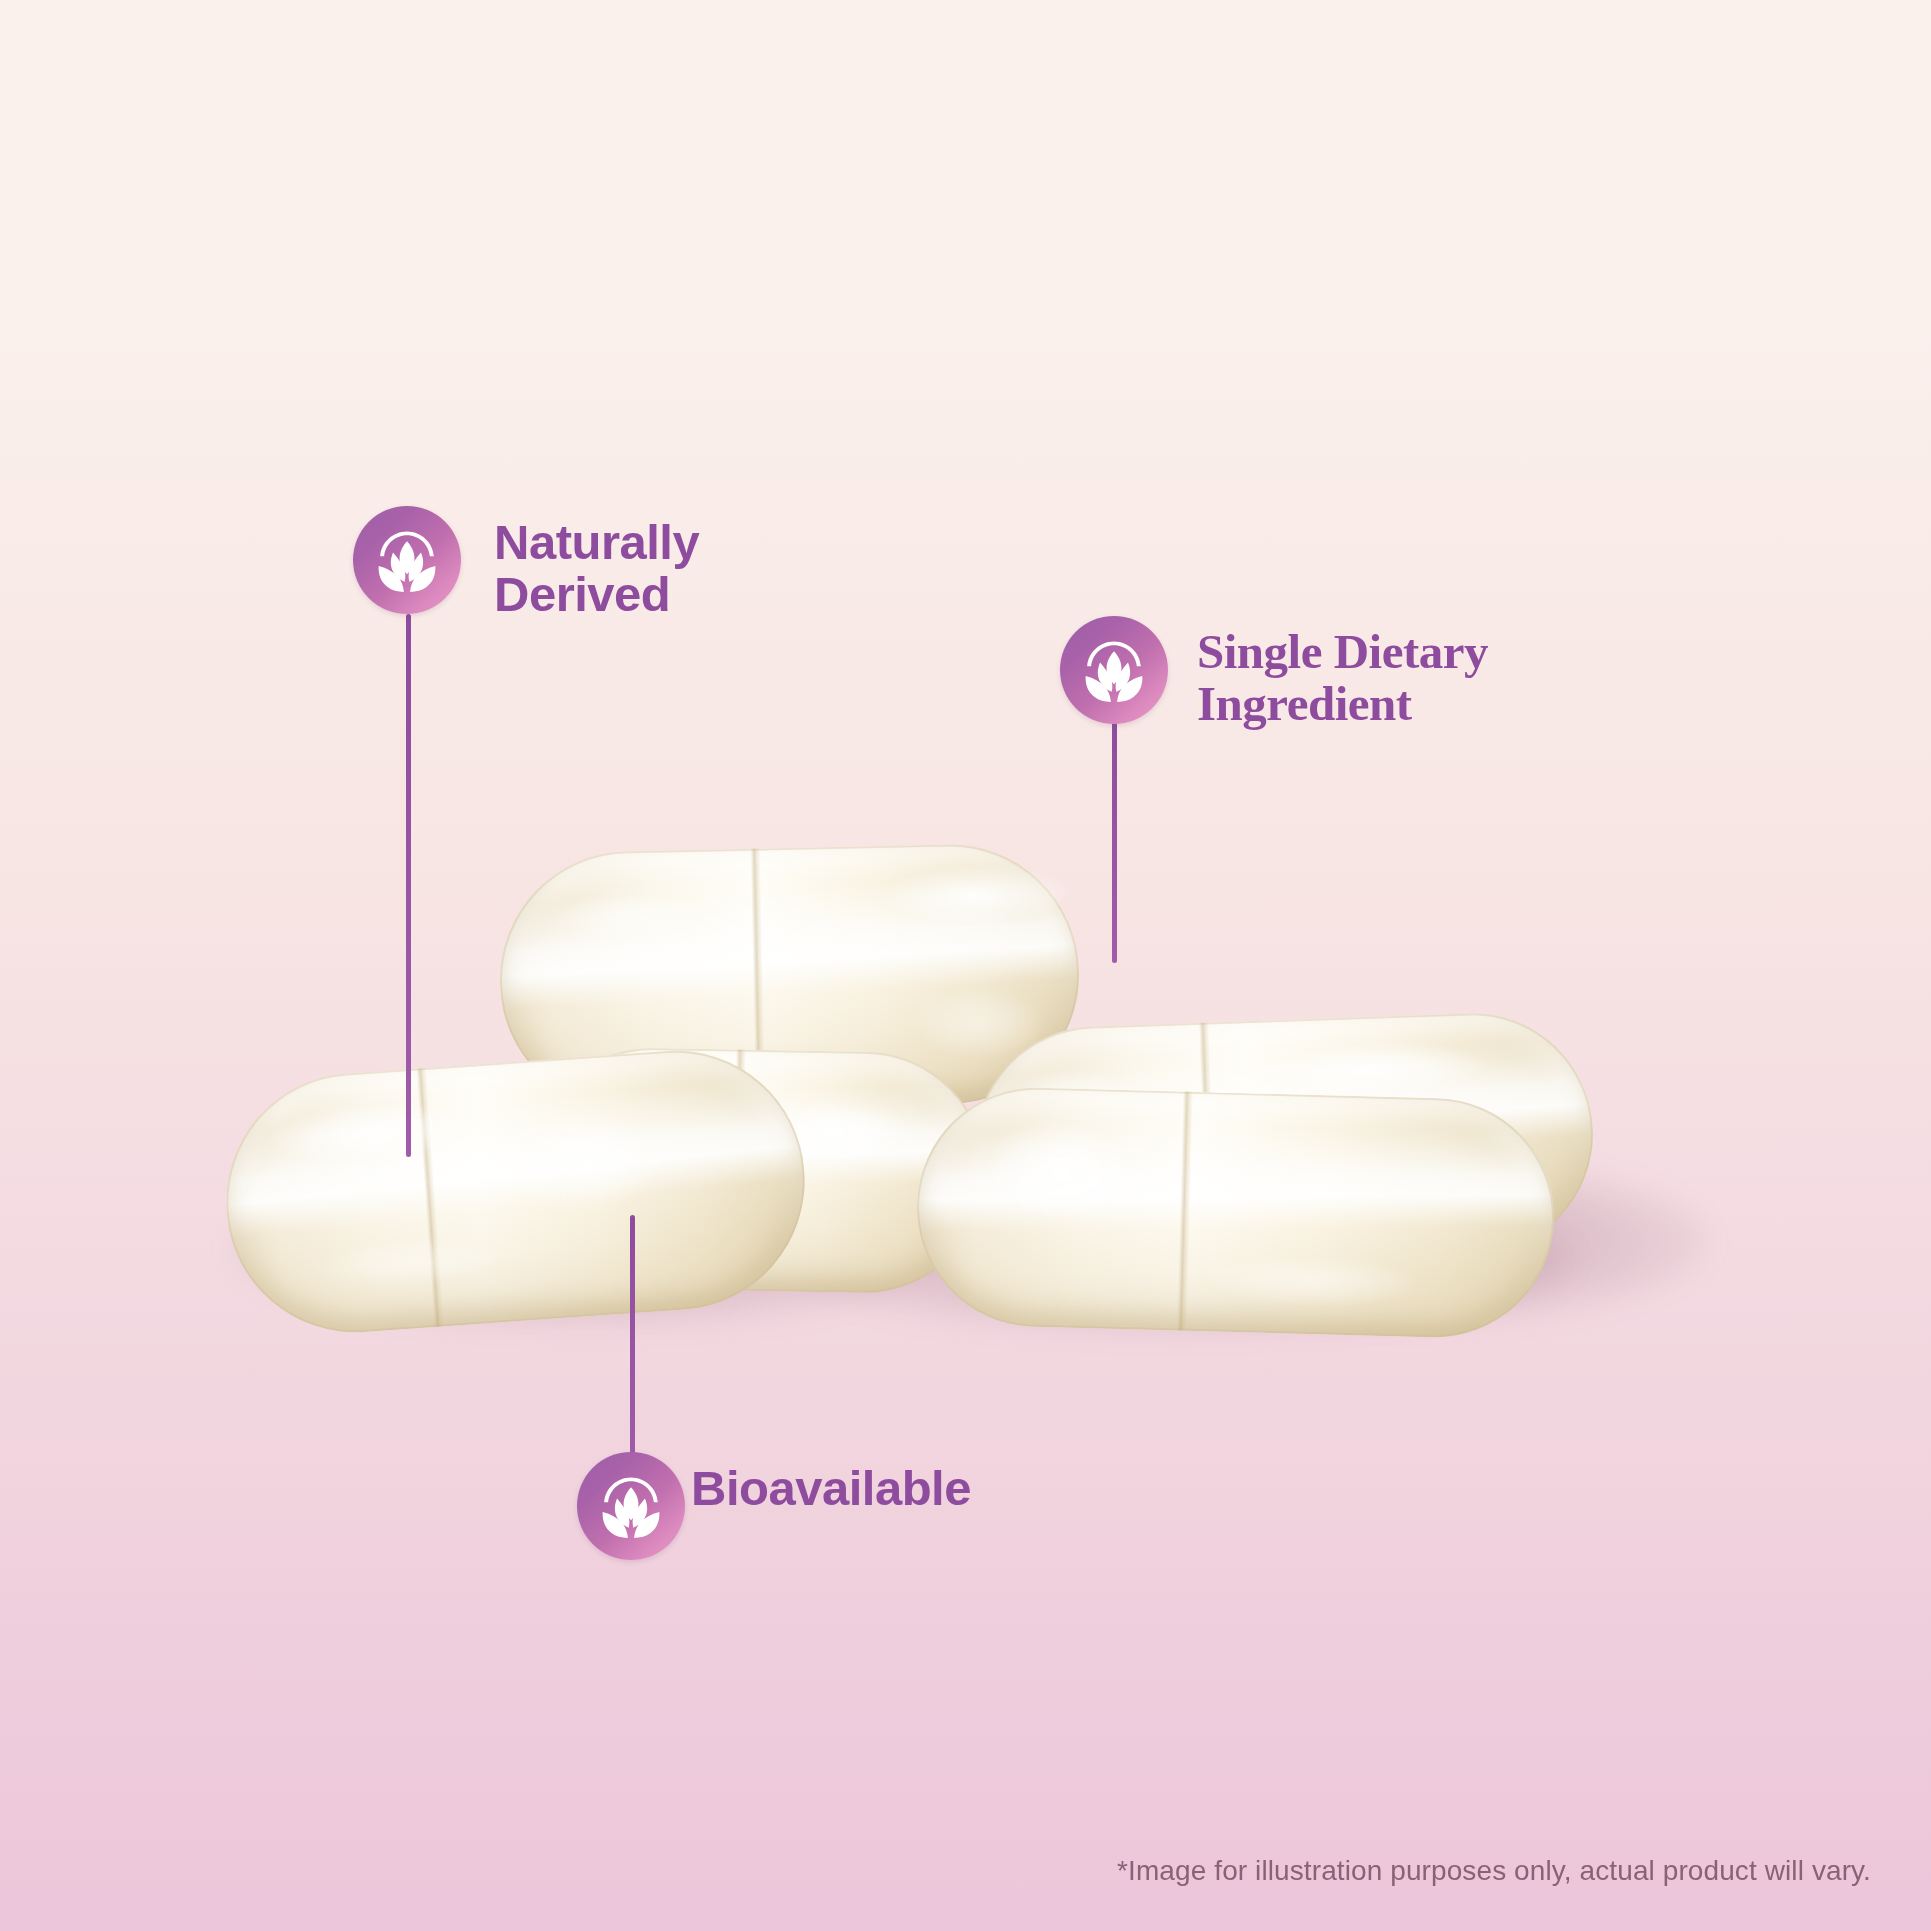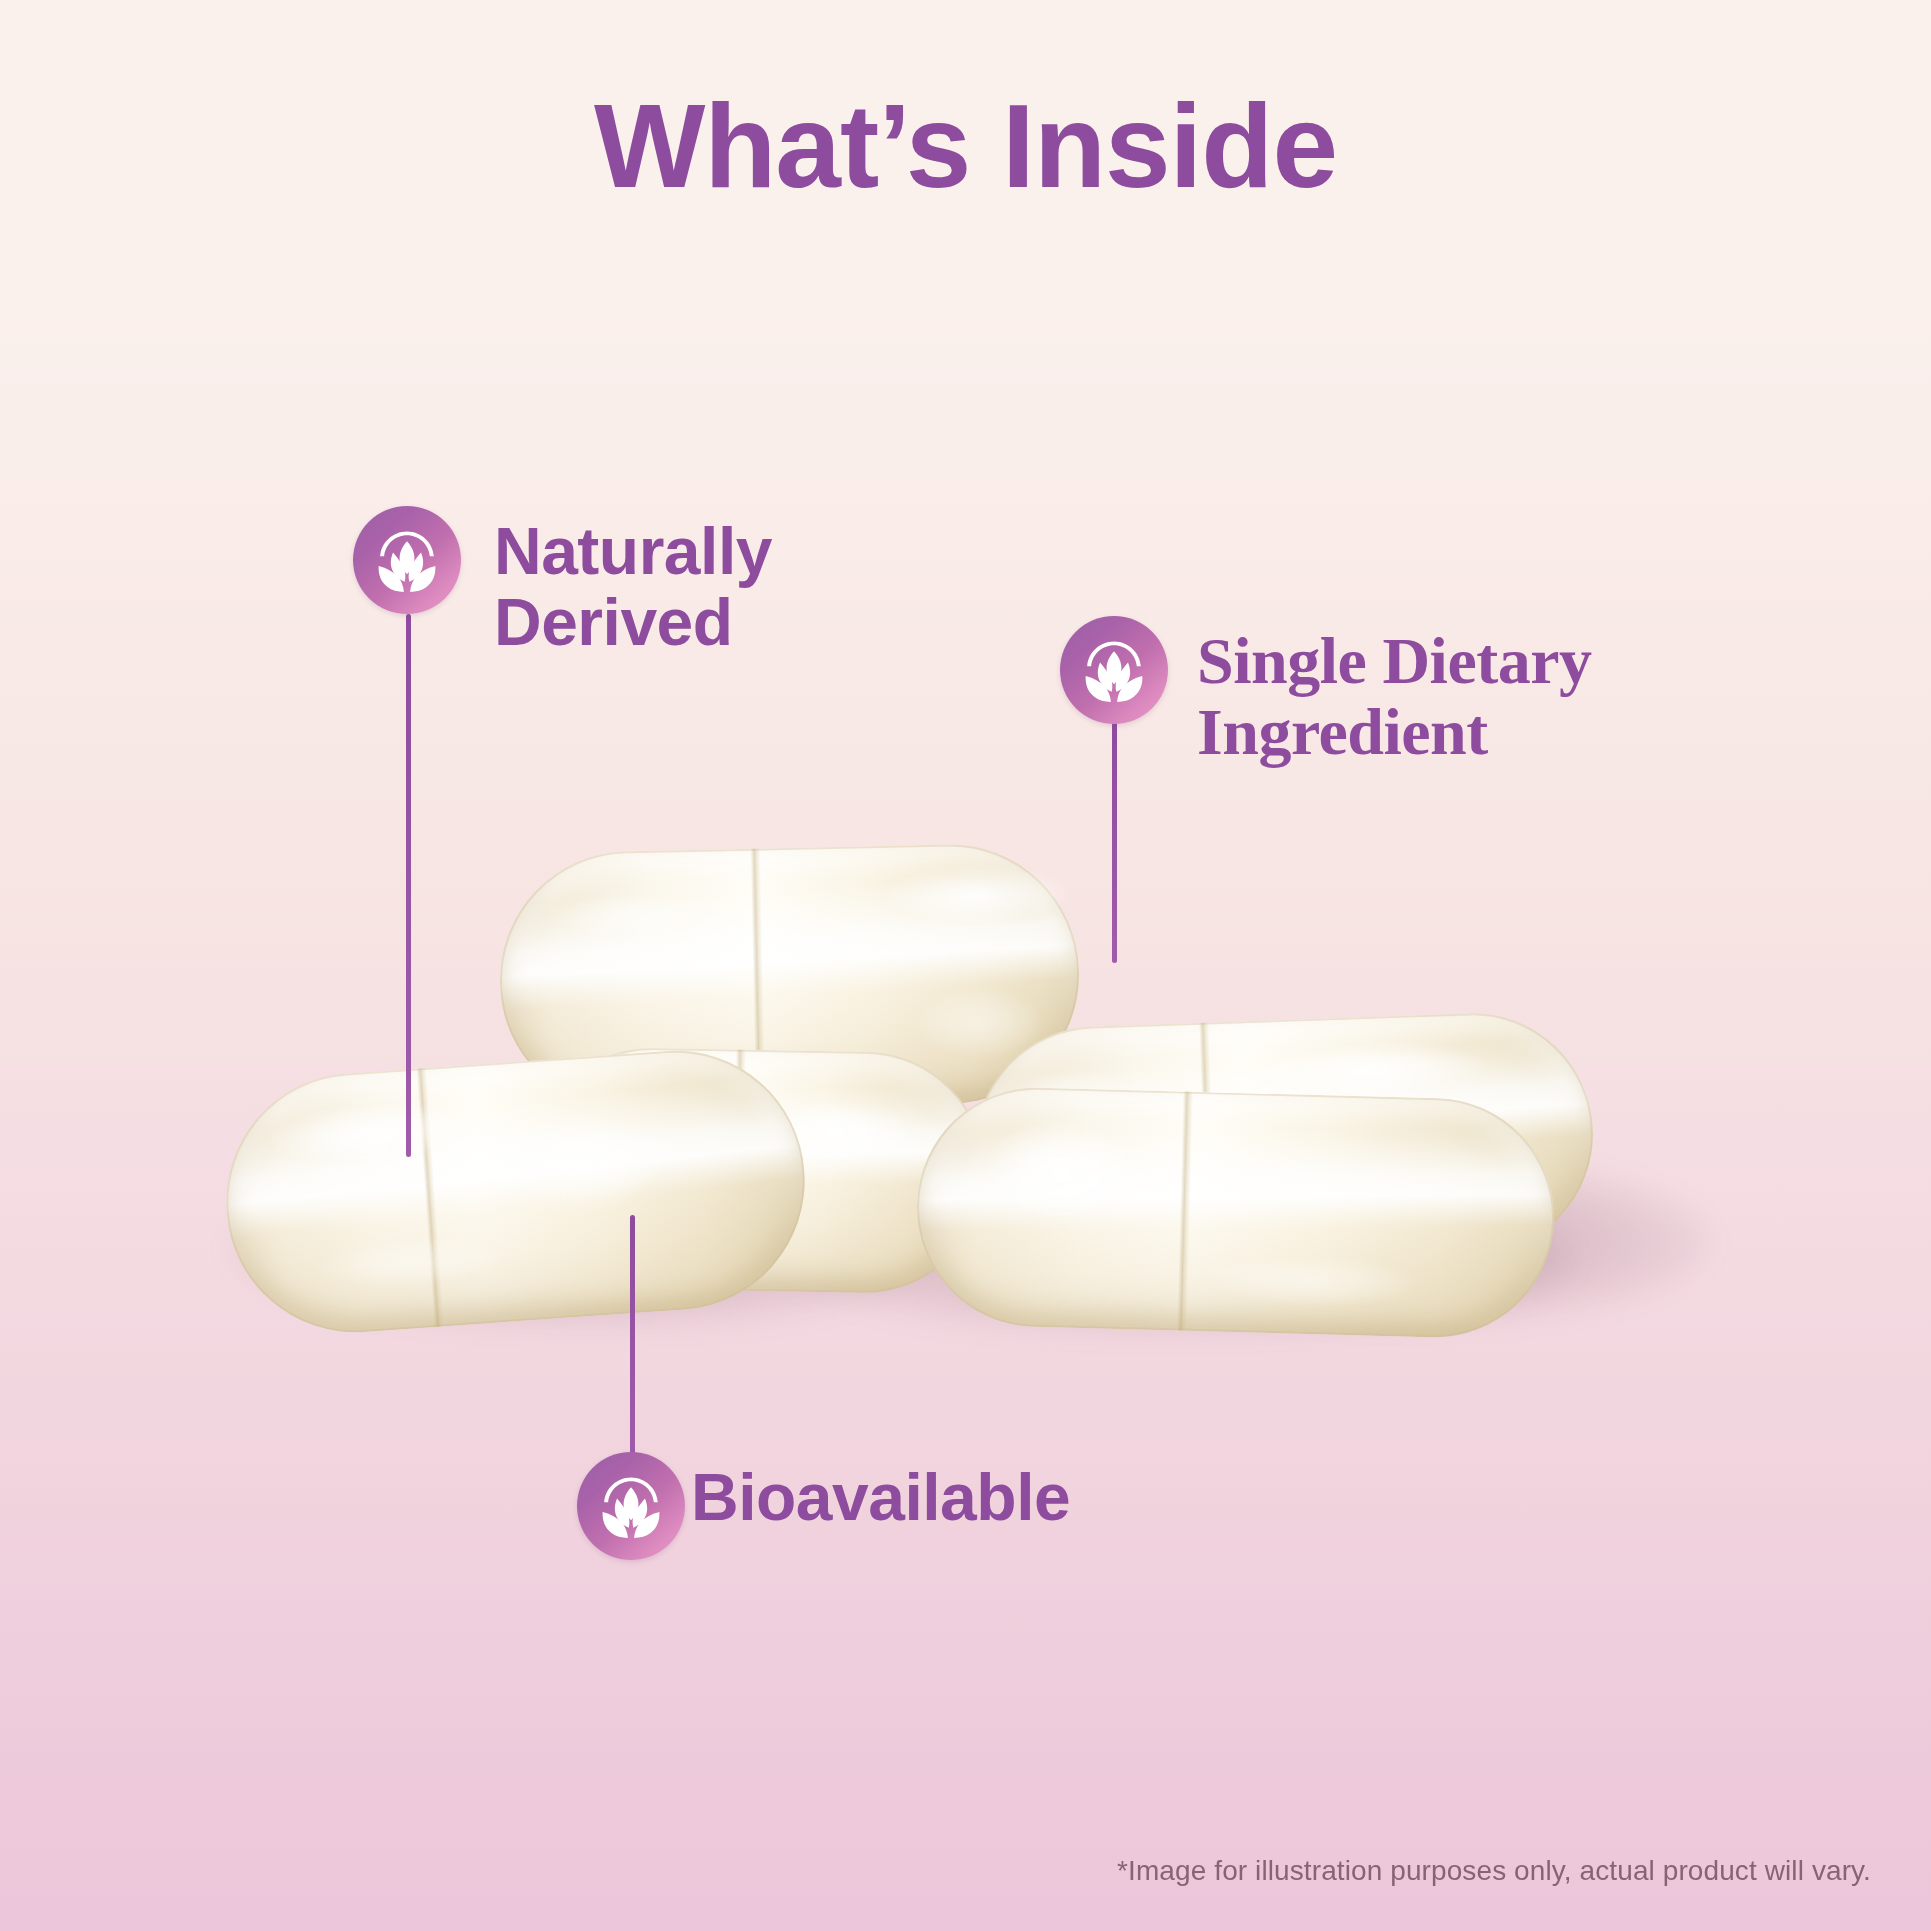--- a/index.html
+++ b/index.html
@@ -102,37 +102,36 @@
   .badge svg{position:absolute;left:0;top:0;width:108px;height:108px;}
   .line{
     position:absolute;width:4.8px;
     background:linear-gradient(180deg,#8E4C9E 0%,#9A56A6 60%,#A05CAA 100%);
     border-radius:2.9px;
   }
   .ctext{
     position:absolute;
     color:#8E4C9E;font-weight:bold;
     line-height:1.07;letter-spacing:-0.5px;
-    font-size:66px;
+    font-size:49px;
     white-space:pre-line;
   }
 
   
   #footer{
     position:absolute;right:60px;bottom:44px;
     color:#8A6276;font-size:28px;font-weight:normal;
     letter-spacing:0.1px;
   }
 </style>
 </head>
 <body>
 
 <div id="stage">
 
-  <div id="title">What’s Inside</div>
 
   <div id="capsules">
 
     <div class="shadow" style="left:-9.7px;top:333px;width:714px;height:154px;"></div>
     <div class="shadow" style="left:541px;top:348px;width:792px;height:145px;"></div>
     <div class="shadow" style="left:869px;top:319px;width:599px;height:164px;"></div>
 
     <div class="cap" style="left:259px;top:7.7px;width:579px;height:259px;transform:rotate(-1.2deg);">
       <div class="surf" style="border-radius:129px/129px;"></div>
       <div class="rim" style="inset:0;border-radius:129px/129px;"></div>

